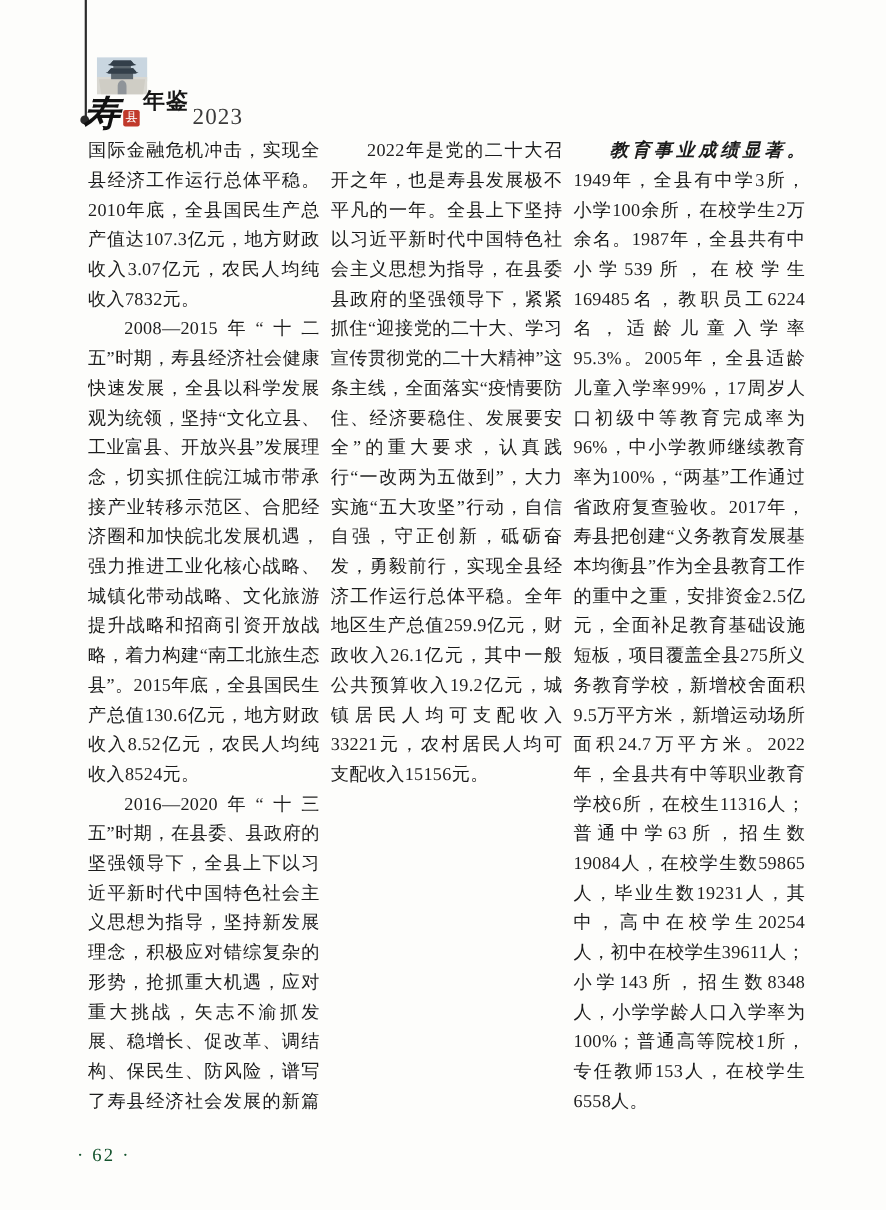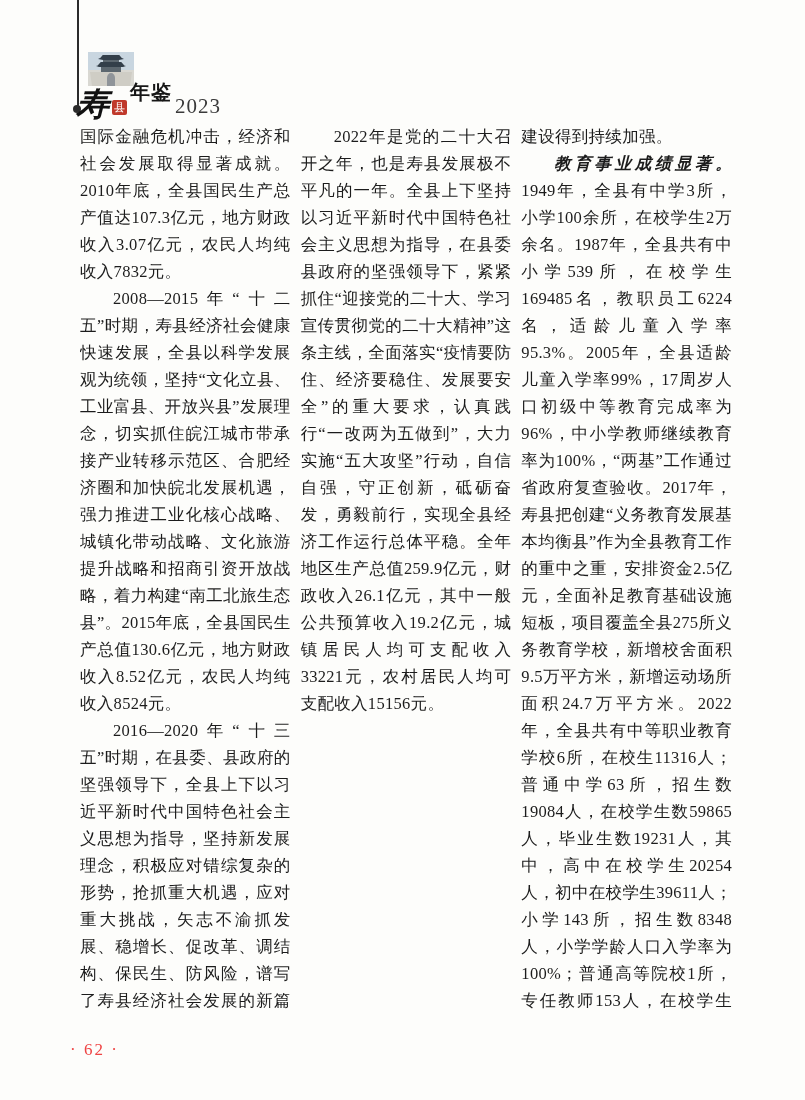--- a/index.html
+++ b/index.html
@@ -55,21 +55,21 @@
   .col p {
     font-size:16.5px; line-height:27px;
     text-align:justify; text-justify:inter-ideograph;
     letter-spacing:0.3px;
   }
   .col p.indent { text-indent:2em; }
   .lead { font-style:italic; font-weight:bold; }
   
   .page-number {
     position:absolute; left:70px; top:1040px;
-    font-size:17px; color:#ef4444; letter-spacing:2px;
+    font-size:17px; color:#14532d; letter-spacing:2px;
   }
 </style>
 </head>
 <body>
 
 <div class="rule-v"></div>
 <div class="rule-dot"></div>
 
 <svg class="logo" viewBox="0 0 46 34">
   <rect x="0" y="0" width="46" height="22" fill="#c9d6e0"></rect>
@@ -87,32 +87,31 @@
 <div class="brand">
   <span class="brand-shou">寿</span>
   <span class="brand-seal">县</span>
   <span class="brand-yearbook">年鉴</span>
   <span class="brand-year">2023</span>
 </div>
 
 <div class="columns">
 
   <div class="col">
-    <p>国际金融危机冲击，经济和社会发展取得显著成就。2010年底，全县国民生产总产值达107.3亿元，地方财政收入3.07亿元，农民人均纯收入7832元。</p>
+    <p>国际金融危机冲击，实现全县经济工作运行总体平稳。2010年底，全县国民生产总产值达107.3亿元，地方财政收入3.07亿元，农民人均纯收入7832元。</p>
     <p class="indent">2008—2015年“十二五”时期，寿县经济社会健康快速发展，全县以科学发展观为统领，坚持“文化立县、工业富县、开放兴县”发展理念，切实抓住皖江城市带承接产业转移示范区、合肥经济圈和加快皖北发展机遇，强力推进工业化核心战略、城镇化带动战略、文化旅游提升战略和招商引资开放战略，着力构建“南工北旅生态县”。2015年底，全县国民生产总值130.6亿元，地方财政收入8.52亿元，农民人均纯收入8524元。</p>
     <p class="indent">2016—2020年“十三五”时期，在县委、县政府的坚强领导下，全县上下以习近平新时代中国特色社会主义思想为指导，坚持新发展理念，积极应对错综复杂的形势，抢抓重大机遇，应对重大挑战，矢志不渝抓发展、稳增长、促改革、调结构、保民生、防风险，谱写了寿县经济社会发展的新篇章。2020年底，全县国民生产总值223亿元、财政收入24.1亿元，其中地方财政收入17.4亿元，城镇居民人均可支配收入28761元，农村居民人均可支配收入13177元。</p>
 
   </div>
 
   <div class="col">
     <p class="indent">2022年是党的二十大召开之年，也是寿县发展极不平凡的一年。全县上下坚持以习近平新时代中国特色社会主义思想为指导，在县委县政府的坚强领导下，紧紧抓住“迎接党的二十大、学习宣传贯彻党的二十大精神”这条主线，全面落实“疫情要防住、经济要稳住、发展要安全”的重大要求，认真践行“一改两为五做到”，大力实施“五大攻坚”行动，自信自强，守正创新，砥砺奋发，勇毅前行，实现全县经济工作运行总体平稳。全年地区生产总值259.9亿元，财政收入26.1亿元，其中一般公共预算收入19.2亿元，城镇居民人均可支配收入33221元，农村居民人均可支配收入15156元。</p>
 
   </div>
 
   <div class="col">
-    <p>建设得到持续加强。</p>
     <p class="indent"><span class="lead">教育事业成绩显著。</span><span>1949年，全县有中学3所，小学100余所，在校学生2万余名。1987年，全县共有中小学539所，在校学生169485名，教职员工6224名，适龄儿童入学率95.3%。2005年，全县适龄儿童入学率99%，17周岁人口初级中等教育完成率为96%，中小学教师继续教育率为100%，“两基”工作通过省政府复查验收。2017年，寿县把创建“义务教育发展基本均衡县”作为全县教育工作的重中之重，安排资金2.5亿元，全面补足教育基础设施短板，项目覆盖全县275所义务教育学校，新增校舍面积9.5万平方米，新增运动场所面积24.7万平方米。2022年，全县共有中等职业教育学校6所，在校生11316人；普通中学63所，招生数19084人，在校学生数59865人，毕业生数19231人，其中，高中在校学生20254人，初中在校学生39611人；小学143所，招生数8348人，小学学龄人口入学率为100%；普通高等院校1所，专任教师153人，在校学生6558人。</span></p>
 
   </div>
 
 </div>
 
 <div class="page-number">· 62 ·</div>
 
 </body></html>

